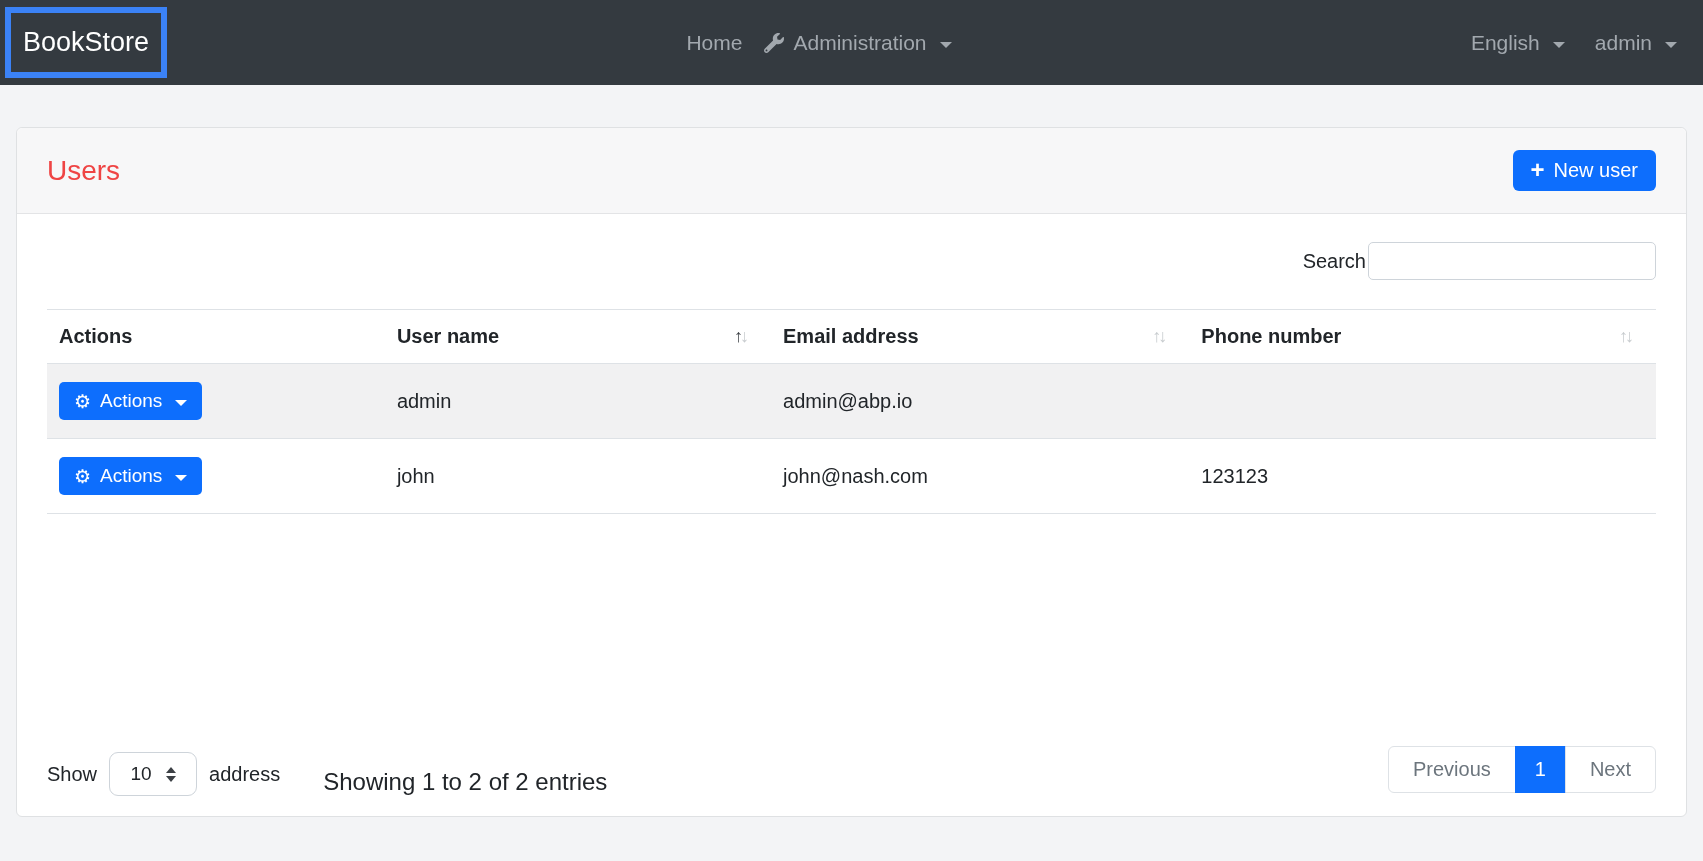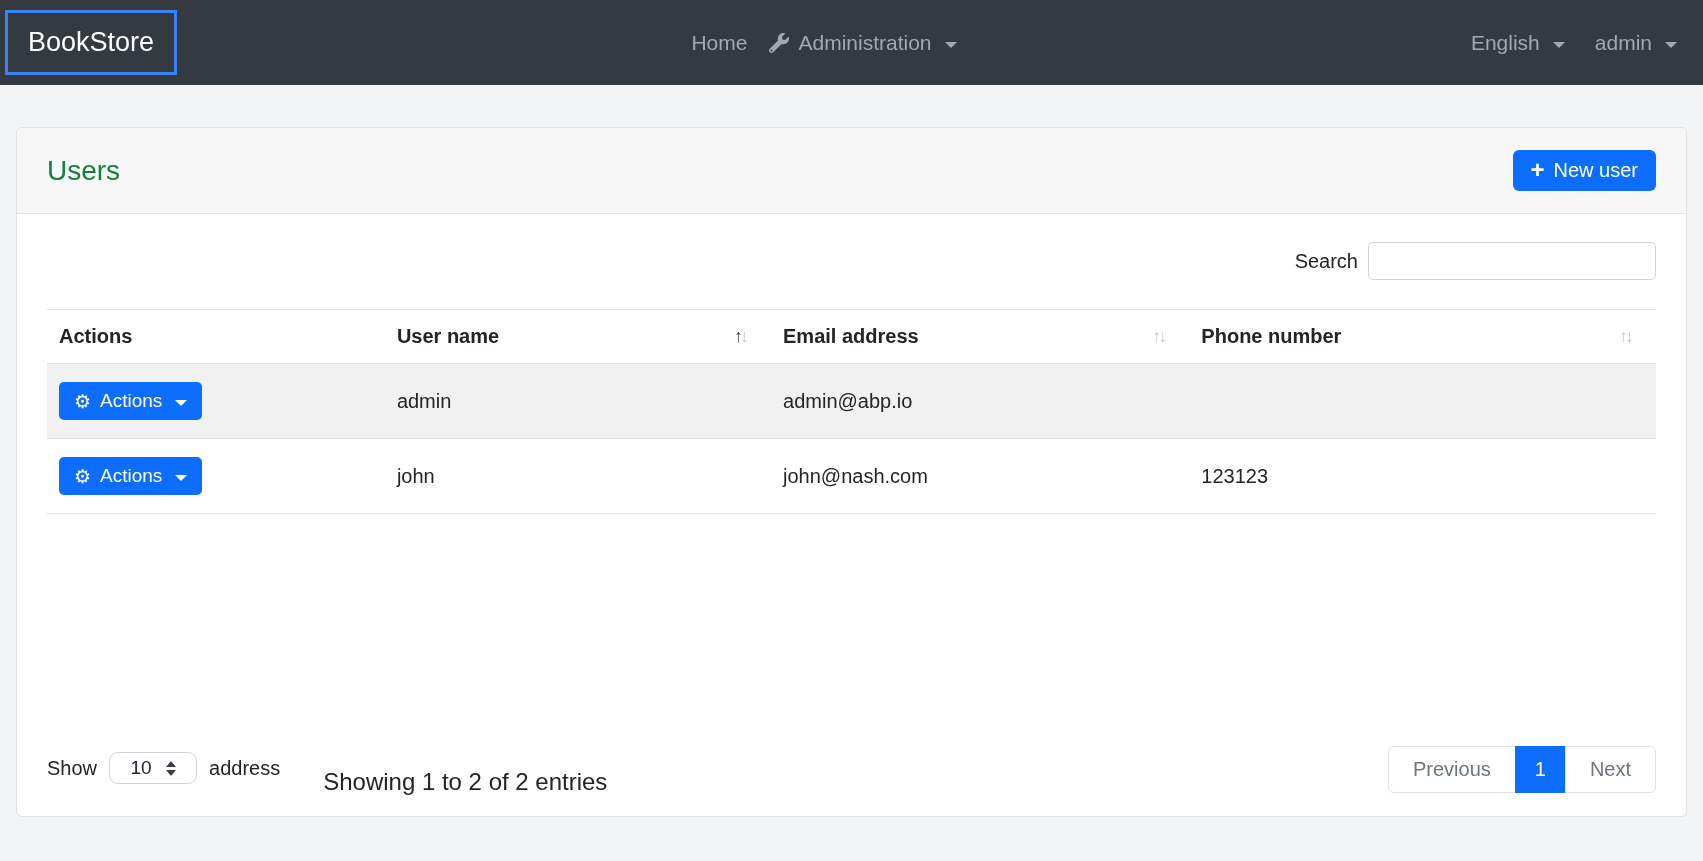--- a/index.html
+++ b/index.html
@@ -11,22 +11,22 @@
     overflow:hidden;
   }
 
   
   .navbar {
     height:85px; background:#343a40;
     display:flex; align-items:center;
     padding:0 26px 0 24px;
   }
   .brand-box {
-    border:3px solid #3b82f6;
-    padding:14px 20px;
+    border:6px solid #3b82f6;
+    padding:14px 12px;
     margin-left:-19px;
     display:inline-block;
   }
   .brand { color:#ffffff; font-size:27px; text-decoration:none; cursor:pointer; }
   .nav-center {
     margin:0 auto;
     display:flex; align-items:center; gap:22px;
   }
   .nav-link {
     color:#a2a8ae; font-size:21px; text-decoration:none; cursor:pointer;
@@ -49,33 +49,33 @@
     border:1px solid #dfe1e3;
     border-radius:6px;
   }
   .card-header {
     background:#f7f7f8;
     border-bottom:1px solid #e3e4e6;
     border-radius:6px 6px 0 0;
     padding:22px 30px;
     display:flex; align-items:center; justify-content:space-between;
   }
-  .page-title { font-size:28px; font-weight:400; color:#15803d; }
+  .page-title { font-size:28px; font-weight:400; color:#ef4444; }
   .btn-primary {
     background:#0d6efd; color:#fff; border:none; border-radius:6px;
     font-size:20px; font-family:inherit;
     padding:9px 18px; cursor:pointer;
     display:inline-flex; align-items:center; gap:9px;
   }
   .plus-icon { font-size:24px; font-weight:bold; line-height:18px; position:relative; top:-1px; }
 
   .card-body { padding:28px 30px 20px 30px; }
 
   
-  .search-row { display:flex; justify-content:flex-end; align-items:center; gap:10px; }
+  .search-row { display:flex; justify-content:flex-end; align-items:center; gap:2px; }
   .search-label { font-size:20px; }
   .search-input {
     width:288px; height:38px;
     border:1px solid #ced4da; border-radius:5px;
     font-size:18px; font-family:inherit; padding:0 10px; outline:none;
   }
 
   
   table { width:100%; border-collapse:collapse; margin-top:29px; font-size:20px; }
   thead th {
@@ -104,21 +104,21 @@
     font-size:19px; font-family:inherit;
     padding:8px 15px; cursor:pointer;
     display:inline-flex; align-items:center; gap:9px;
   }
   .gear-icon { font-size:19px; line-height:1; }
 
   
   .table-footer { margin-top:232px; display:flex; align-items:flex-start; }
   .length-group { display:flex; align-items:center; gap:12px; font-size:20px; margin-top:6px; }
   .page-size-select {
-    width:88px; height:32px;
+    width:88px; height:44px;
     border:1px solid #ced4da; border-radius:9px;
     display:flex; align-items:center; justify-content:center; gap:14px;
     font-size:19px; cursor:pointer; background:#fff;
   }
   .stepper { display:flex; flex-direction:column; gap:3px; }
   .stepper i { width:0; height:0; display:block; }
   .stepper .up   { border-bottom:6px solid #3c4045; border-left:5px solid transparent; border-right:5px solid transparent; }
   .stepper .down { border-top:6px solid #3c4045;  border-left:5px solid transparent; border-right:5px solid transparent; }
   .info-text { font-size:24px; margin-left:43px; margin-top:22px; }
 

